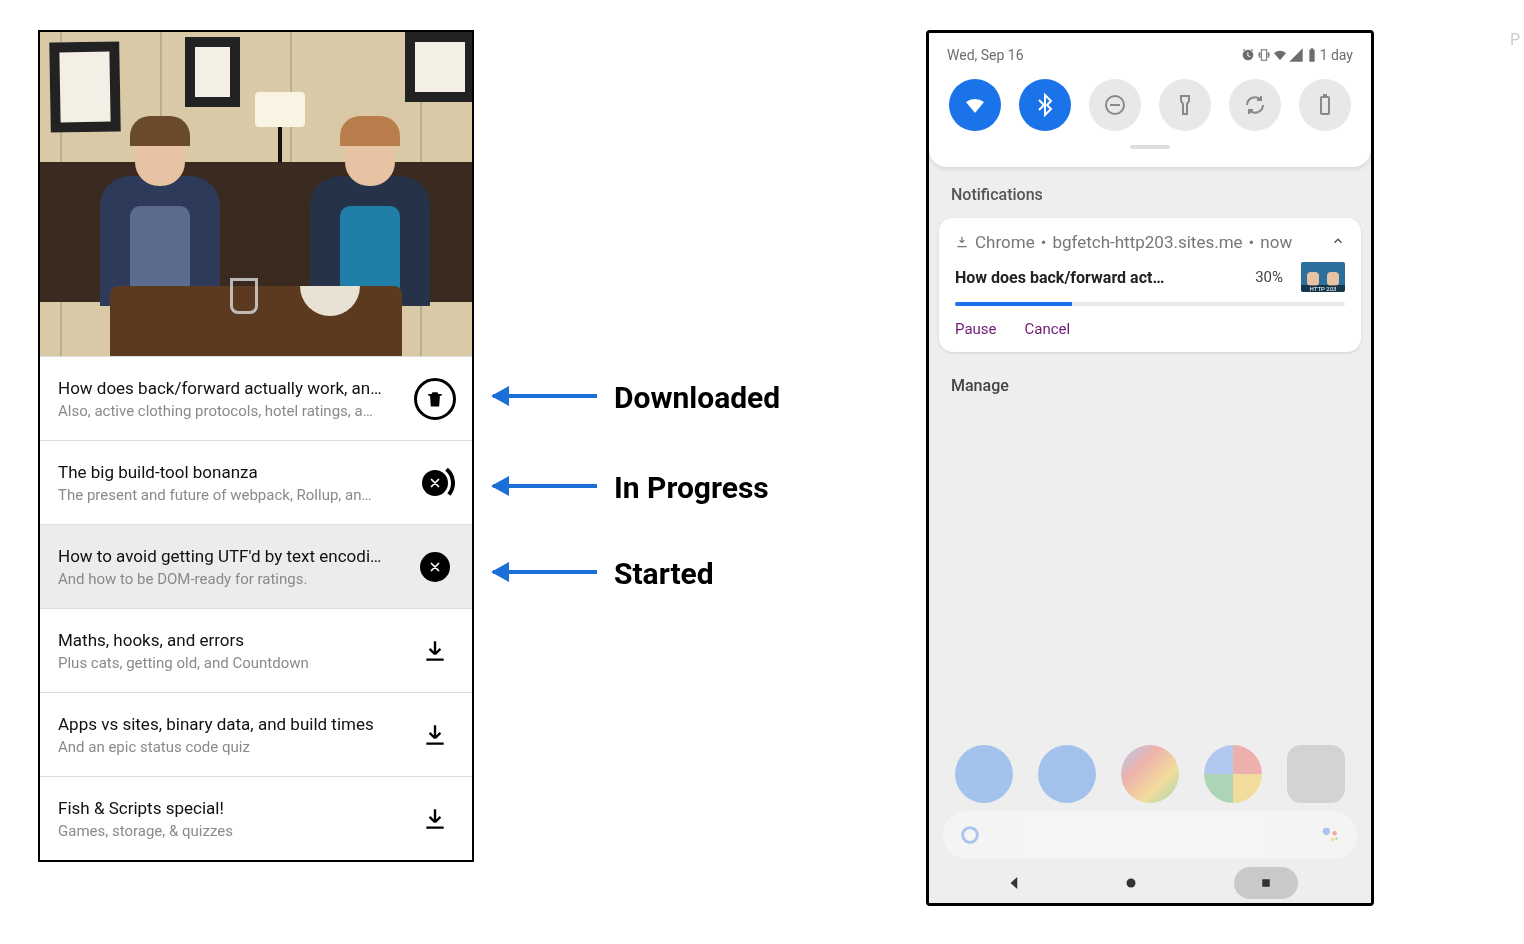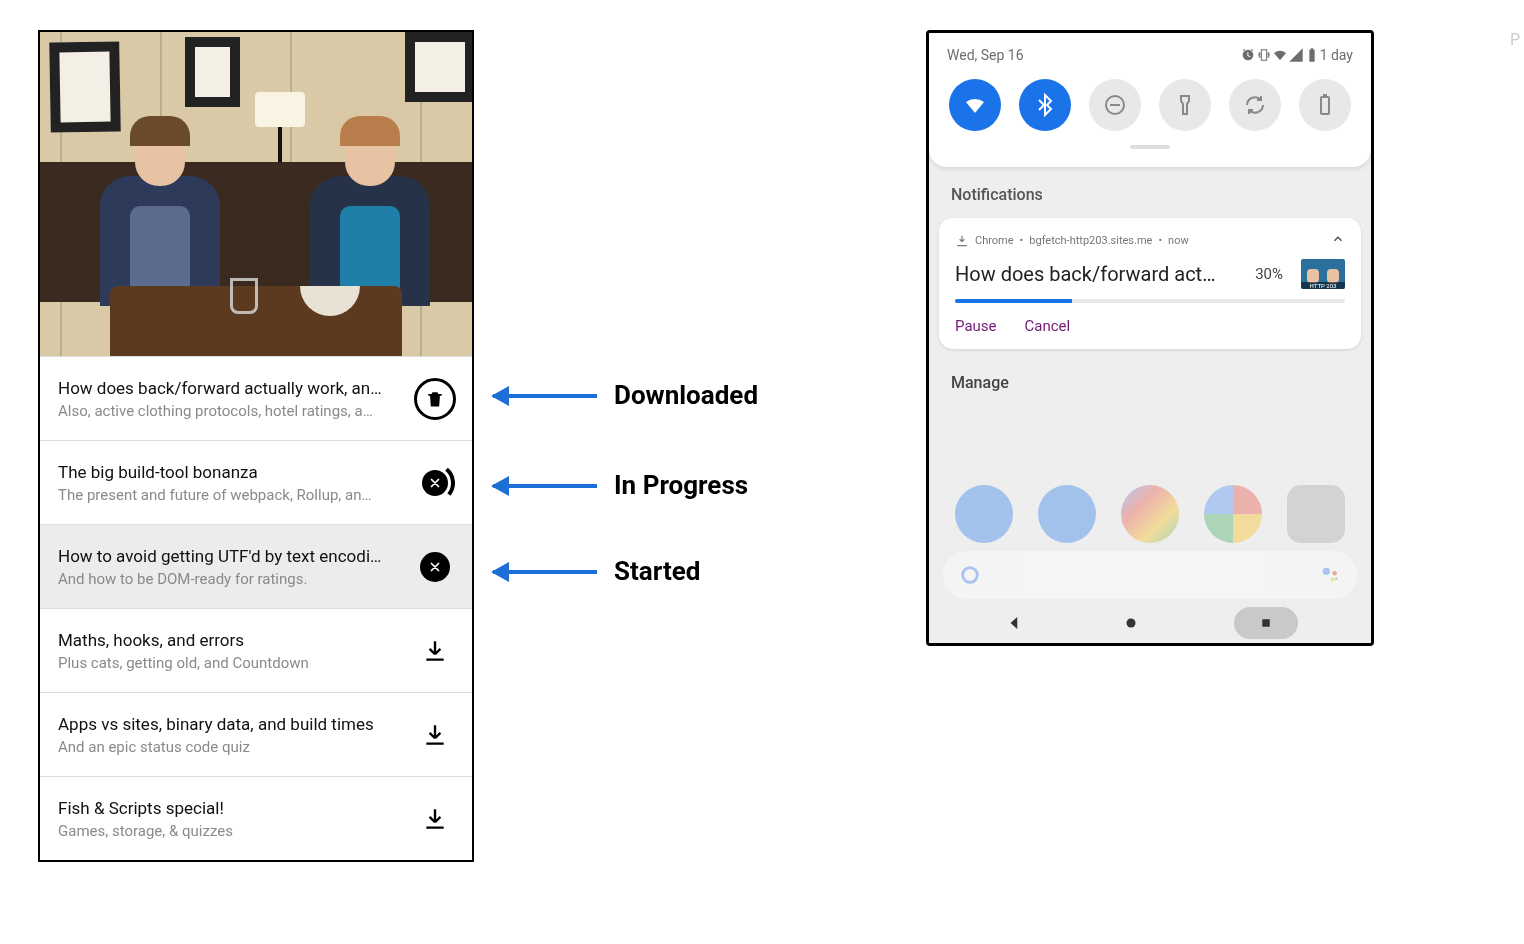--- a/index.html
+++ b/index.html
@@ -88,21 +88,21 @@
   }
   .icon-cancel {
     width:30px; height:30px; background:#000; border-radius:50%;
     display:flex; align-items:center; justify-content:center; color:#fff;
   }
   .icon-download svg { width:26px; height:26px; }
 
   
   .annot-label {
     position:absolute;
-    font-size:26px;
+    font-size:30px;
     font-weight:700;
     color:#000;
   }
   .annot-arrow {
     position:absolute;
     height:4px;
     background:#1d6fd8;
   }
   .annot-arrow::before {
     content:"";
@@ -112,21 +112,21 @@
     border-top:10px solid transparent;
     border-bottom:10px solid transparent;
   }
 
   
   .phone {
     position:absolute;
     left:926px;
     top:30px;
     width:448px;
-    height:616px;
+    height:876px;
     border:3px solid #000;
     border-radius:4px;
     background:#eee;
     overflow:hidden;
   }
   .shade {
     background:#fff;
     border-radius:0 0 18px 18px;
     padding:0 0 12px 0;
     box-shadow:0 2px 4px rgba(0,0,0,.1);
@@ -149,24 +149,24 @@
   .qs svg { width:24px; height:24px; }
   .handle { width:40px; height:4px; background:#ddd; border-radius:2px; margin:0 auto 6px auto;}
   .notif-heading {
     font-size:16px; color:#555; padding:18px 22px 14px 22px; font-weight:500;
   }
   .notif-card {
     background:#fff; border-radius:14px; margin:0 10px 14px 10px;
     padding:14px 16px 14px 16px;
     box-shadow:0 1px 3px rgba(0,0,0,.12);
   }
-  .notif-top { display:flex; align-items:center; font-size:11px; color:#777; gap:6px;}
+  .notif-top { display:flex; align-items:center; font-size:17px; color:#777; gap:6px;}
   .notif-top .chev { margin-left:auto; }
   .notif-body { display:flex; align-items:center; margin-top:10px; gap:10px;}
-  .notif-title { font-size:20px; color:#222; flex:1; white-space:nowrap; overflow:hidden; text-overflow:ellipsis;}
+  .notif-title { font-size:16px; color:#222; flex:1; white-space:nowrap; overflow:hidden; text-overflow:ellipsis;font-weight:bold;}
   .notif-pct { font-size:15px; color:#444; margin-right:8px;}
   .notif-thumb { width:44px; height:30px; background:#2b6f9c; border-radius:2px; position:relative; overflow:hidden;}
   .notif-thumb::after{content:"HTTP 203"; position:absolute; bottom:0; left:0; right:0; font-size:6px; color:#fff; background:rgba(0,0,0,.5); text-align:center;}
   .notif-thumb .th-p{position:absolute; bottom:6px; width:12px; height:14px; background:#e8c3a3; border-radius:4px;}
   .notif-thumb .th1{left:6px;} .notif-thumb .th2{right:6px;}
   .progress-track { height:4px; background:#e8e8e8; border-radius:2px; margin-top:10px; overflow:hidden;}
   .progress-fill { height:100%; background:#1a73e8; }
   .notif-actions { display:flex; gap:28px; margin-top:14px; }
   .notif-actions span { font-size:15px; color:#701a75; }
 

